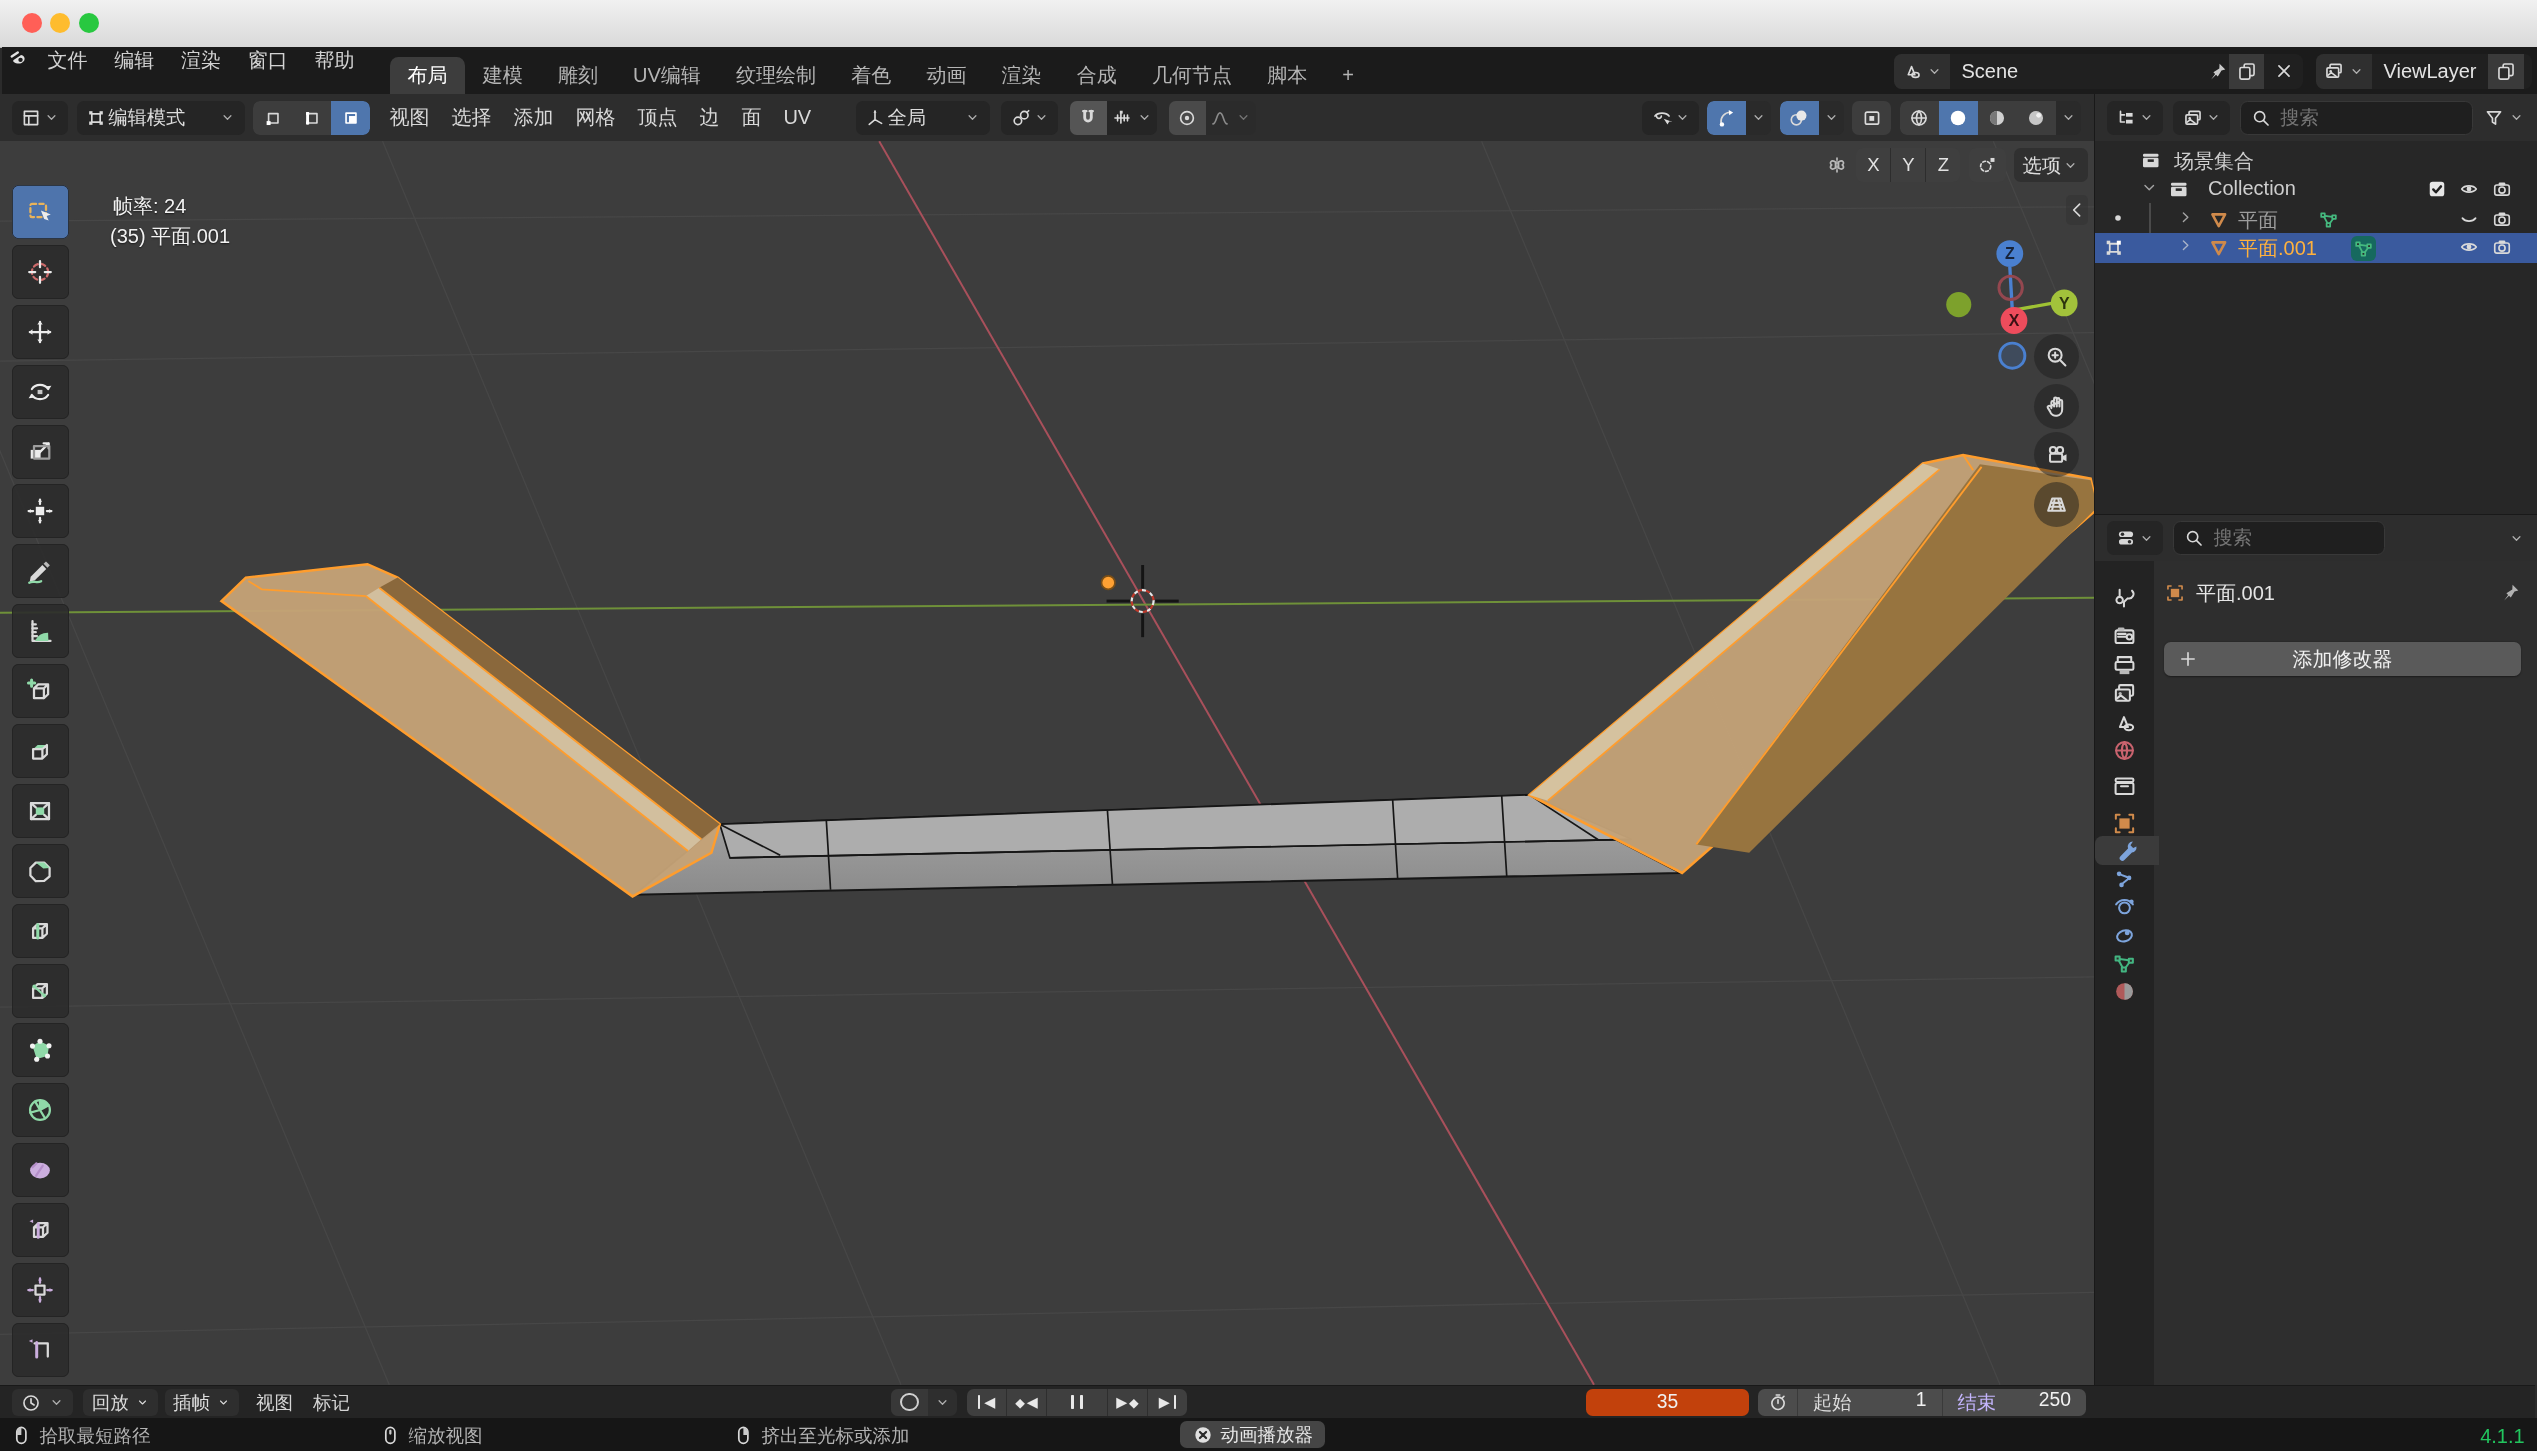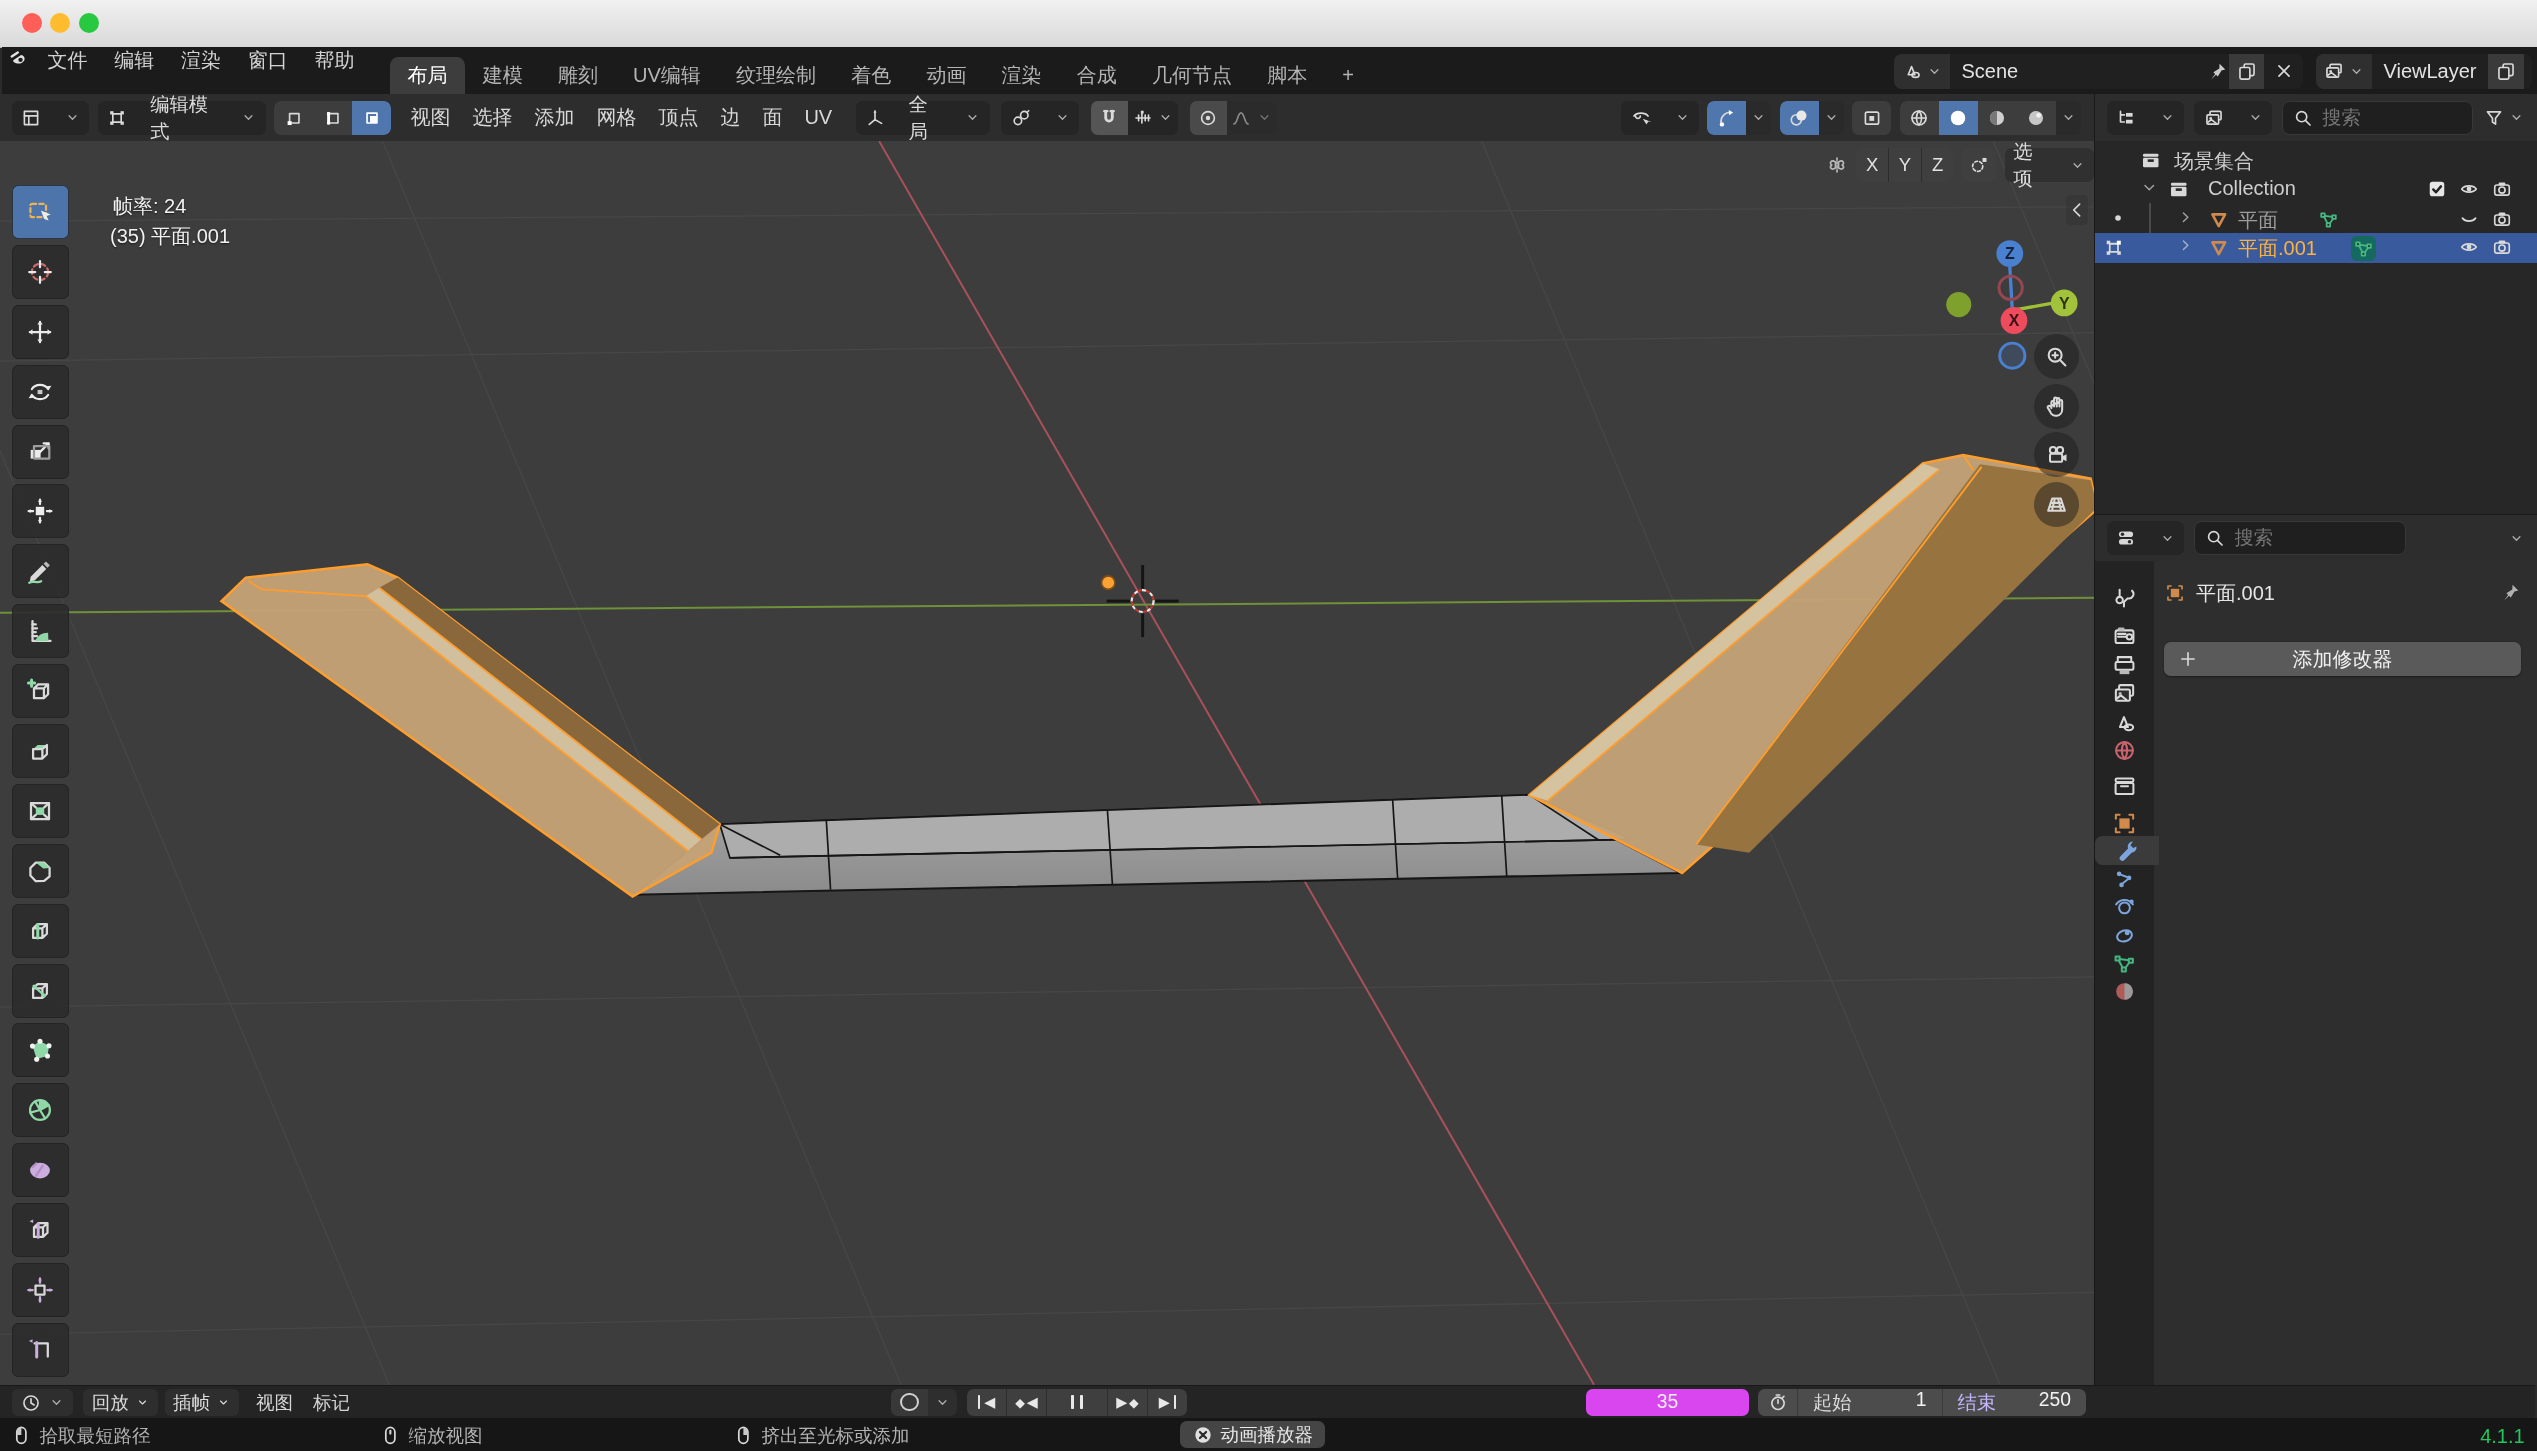--- a/index.html
+++ b/index.html
@@ -28,21 +28,21 @@
   .idblock .iseg{background:#2f2f2f;height:100%;display:flex;align-items:center;padding:0 6.7px;gap:3.4px}
   .idblock .iname{padding:0 11.7px;color:#e3e3e3;flex:1}
   .idblock .aseg{background:#3a3a3a;height:100%;display:flex;align-items:center;padding:0 6.7px}
   .idblock .xseg{padding:0 8.4px;color:#9a9a9a}
 
   
   #toolheader{position:absolute;left:0;top:94px;width:2094px;height:47px;background:#2d2d2d}
   #outlinerheader{position:absolute;left:2094px;top:94px;width:443px;height:47px;background:#2d2d2d;
                   border-left:1.7px solid #191919;box-sizing:border-box}
   .dd{background:#252525;border-radius:6.7px;height:34px;display:flex;align-items:center;
-      padding:0 8.4px;gap:22px;font-size:19.3px;color:#dcdcdc}
+      padding:0 8.4px;gap:1px;font-size:19.3px;color:#dcdcdc}
   .hmenu{color:#d8d8d8;padding:0 11px}
   .tgl{width:39px;height:34px;border-radius:6.7px;background:#3d3d3d;display:flex;align-items:center;justify-content:center}
   .tgl.on{background:#4f76ad}
   .seg{display:flex;border-radius:6.7px;overflow:hidden}
   .seg>div{display:flex;align-items:center;justify-content:center}
 
   
   #viewport{position:absolute;left:0;top:141px;width:2094px;height:1244px;background:#3d3d3d;overflow:hidden}
   .vp-info{position:absolute;color:#f2f2f2;text-shadow:0 0.8px 1.7px rgba(0,0,0,.6);font-size:20px}
   #tools{position:absolute;left:11.7px;top:44px;width:57px}
@@ -90,21 +90,21 @@
             border-top:1.7px solid #191919;box-sizing:border-box}
   .tdd{background:#2e2e2e;border-radius:5.9px;height:27px;display:flex;align-items:center;
        padding:0 8.4px;gap:5.9px;font-size:18.5px;color:#dcdcdc}
   .tmenu{color:#d5d5d5;font-size:18.5px;padding:0 10px}
   #playgrp{position:absolute;left:967px;top:2.5px;height:27px;display:flex;background:#3f3f3f;
            border-radius:6.7px;overflow:hidden}
   .pbtn{height:27px;display:flex;align-items:center;justify-content:center;color:#e8e8e8;
         font-size:14.3px;border-right:0.8px solid #2e2e2e;gap:1.7px}
   .pbtn:last-child{border-right:none}
   .bar{width:3.4px;height:13.4px;background:#e8e8e8;border-radius:0.8px}
-  .field{background:#d946ef;border-radius:6.7px;height:27px;display:flex;align-items:center;
+  .field{background:#c2410c;border-radius:6.7px;height:27px;display:flex;align-items:center;
          justify-content:center;color:#f0f0f0;font-size:19.3px}
 
   
   #statusbar{position:absolute;left:0;top:1418px;width:2538px;height:34px;background:#161616}
   .hint{position:absolute;top:5px;display:flex;align-items:center;gap:6.7px;color:#b2b2b2;font-size:18.5px}
   .hint svg{width:22.7px;height:22.7px}
   #player-chip{position:absolute;left:1180px;top:3.4px;height:27px;background:#454545;border-radius:6.7px;
                display:flex;align-items:center;gap:6.7px;padding:0 11.7px;color:#e8e8e8;font-size:18.5px}
   #version{position:absolute;right:13.4px;top:6.7px;color:#22c55e;font-size:20px}
   .chev{opacity:.75}

